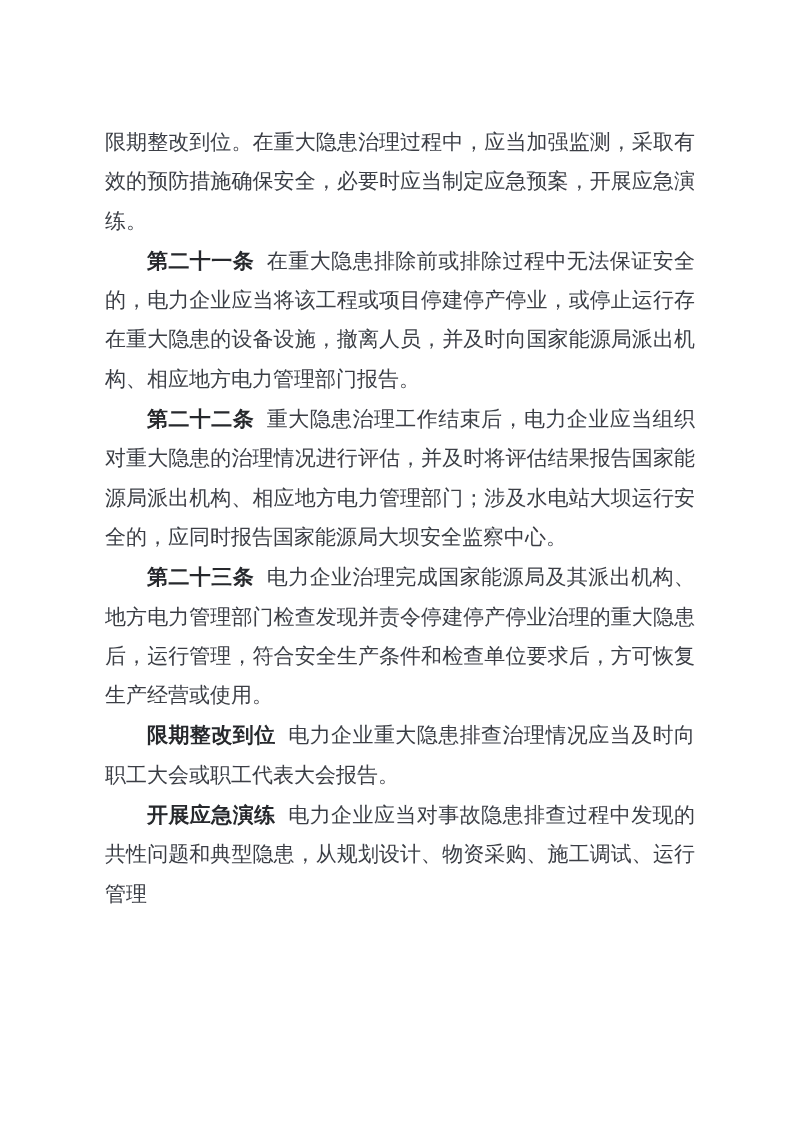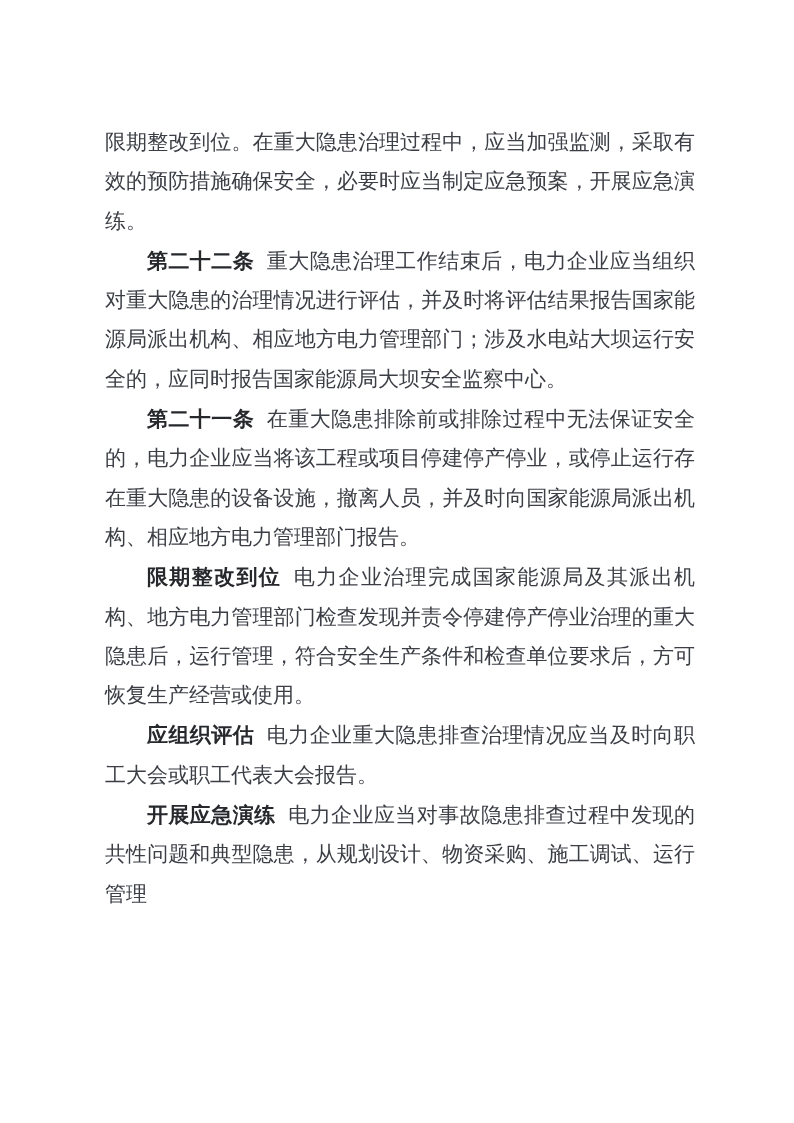--- a/index.html
+++ b/index.html
@@ -52,33 +52,33 @@
 
 <div class="page">
   <div class="doc-body">
 
     <p class="para continuation">
       <span class="art-text">限期整改到位。在重大隐患治理过程中，应当加强监测，采取有效的预防措施确保安全，必要时应当制定应急预案，开展应急演练。</span>
     </p>
 
 
     <p class="para">
+      <b class="art-label">第二十一条</b><span class="art-text">在重大隐患排除前或排除过程中无法保证安全的，电力企业应当将该工程或项目停建停产停业，或停止运行存在重大隐患的设备设施，撤离人员，并及时向国家能源局派出机构、相应地方电力管理部门报告。</span>
+    </p>
+
+    <p class="para">
       <b class="art-label">第二十二条</b><span class="art-text">重大隐患治理工作结束后，电力企业应当组织对重大隐患的治理情况进行评估，并及时将评估结果报告国家能源局派出机构、相应地方电力管理部门；涉及水电站大坝运行安全的，应同时报告国家能源局大坝安全监察中心。</span>
     </p>
 
     <p class="para">
-      <b class="art-label">第二十一条</b><span class="art-text">在重大隐患排除前或排除过程中无法保证安全的，电力企业应当将该工程或项目停建停产停业，或停止运行存在重大隐患的设备设施，撤离人员，并及时向国家能源局派出机构、相应地方电力管理部门报告。</span>
+      <b class="art-label">第二十三条</b><span class="art-text">电力企业治理完成国家能源局及其派出机构、地方电力管理部门检查发现并责令停建停产停业治理的重大隐患后，运行管理，符合安全生产条件和检查单位要求后，方可恢复生产经营或使用。</span>
     </p>
 
     <p class="para">
-      <b class="art-label">限期整改到位</b><span class="art-text">电力企业治理完成国家能源局及其派出机构、地方电力管理部门检查发现并责令停建停产停业治理的重大隐患后，运行管理，符合安全生产条件和检查单位要求后，方可恢复生产经营或使用。</span>
-    </p>
-
-    <p class="para">
-      <b class="art-label">应组织评估</b><span class="art-text">电力企业重大隐患排查治理情况应当及时向职工大会或职工代表大会报告。</span>
+      <b class="art-label">限期整改到位</b><span class="art-text">电力企业重大隐患排查治理情况应当及时向职工大会或职工代表大会报告。</span>
     </p>
 
     <p class="para">
       <b class="art-label">开展应急演练</b><span class="art-text">电力企业应当对事故隐患排查过程中发现的共性问题和典型隐患，从规划设计、物资采购、施工调试、运行管理</span>
     </p>
 
   </div>
 </div>
 
 </body></html>

